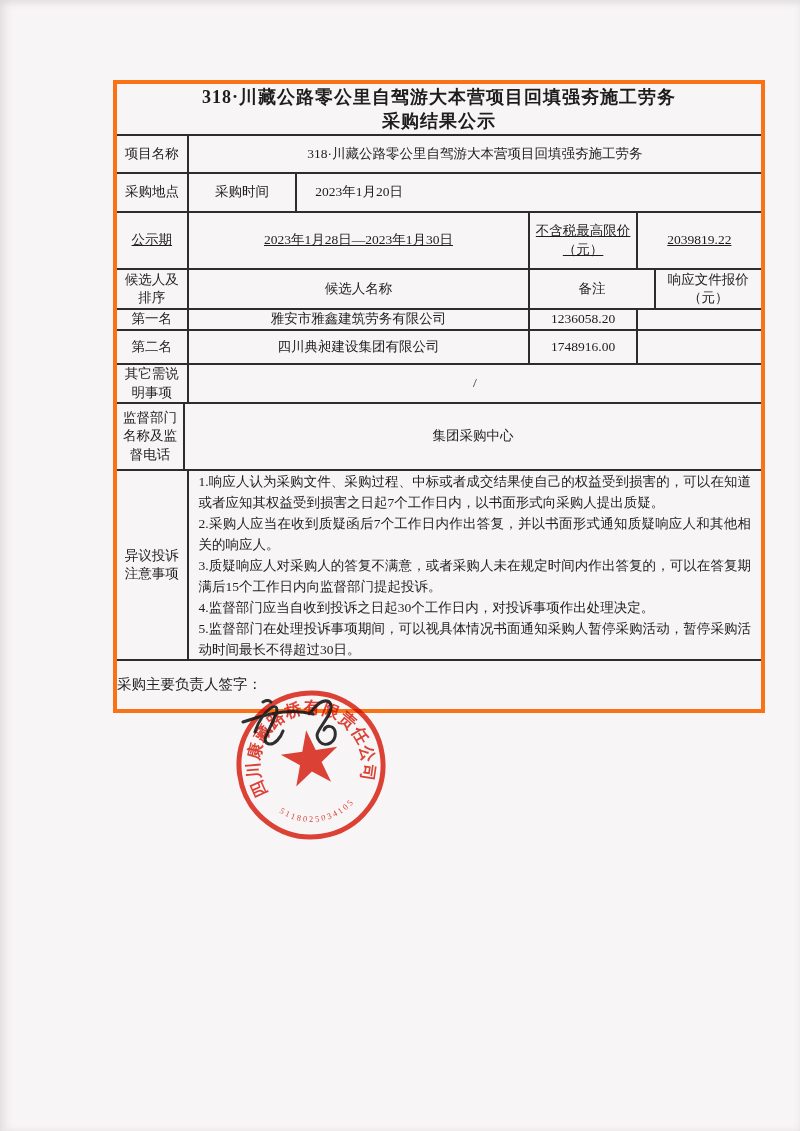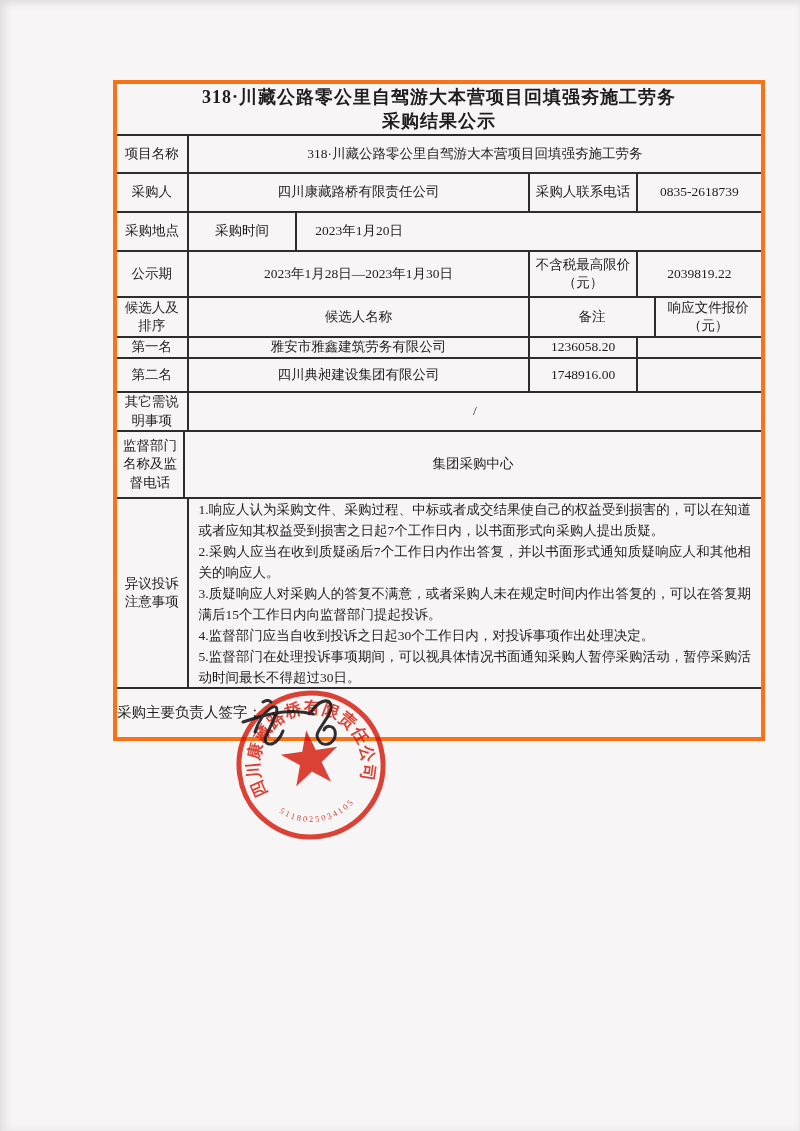--- a/index.html
+++ b/index.html
@@ -31,21 +31,21 @@
     text-align:center;padding:2px 4px;font-size:13.5px;line-height:1.35;
     word-break:break-all;
   }
   .td.nb{border-left:none;}
   .c1{width:70px;}
   .c2{width:344px;}
   .c3{width:108px;}
   .c4{width:126px;}
   .span234{width:578px;}
   .h-title{height:50px;}
-  .h38{height:38px;} .h39{height:39px;} .h57{height:46px;}
+  .h38{height:38px;} .h39{height:39px;} .h57{height:57px;text-decoration:underline;}
   .h40{height:40px;} .h33{height:21px;} .h34{height:34px;}
   .h67{height:67px;} .h190{height:190px;} .h50{height:50px;}
   .title-cell{
     width:648px;font-size:18px;font-weight:bold;line-height:24px;
     letter-spacing:1px;
   }
   .stack{display:flex;flex-direction:column;width:578px;}
   .stack .sub{
     box-sizing:border-box;display:flex;align-items:center;justify-content:center;
     text-align:center;font-size:13.5px;
@@ -85,26 +85,20 @@
         <div>318·川藏公路零公里自驾游大本营项目回填强夯施工劳务</div>
         <div>采购结果公示</div>
       </div>
     </div>
 
     <div class="tr h38">
       <div class="td nb c1">项目名称</div>
       <div class="td span234">318·川藏公路零公里自驾游大本营项目回填强夯施工劳务</div>
     </div>
 
-    <div class="tr h39">
-      <div class="td nb c1">采购人</div>
-      <div class="td c2">四川康藏路桥有限责任公司</div>
-      <div class="td c3">采购人联系电话</div>
-      <div class="td c4">0835-2618739</div>
-    </div>
 
     <div class="tr h39">
       <div class="td nb c1">采购地点</div>
       <div class="td c3">采购时间</div>
       <div class="td c4">2023年1月20日</div>
     </div>
 
     <div class="tr h57">
       <div class="td nb c1">公示期</div>
       <div class="td c2">2023年1月28日—2023年1月30日</div>

